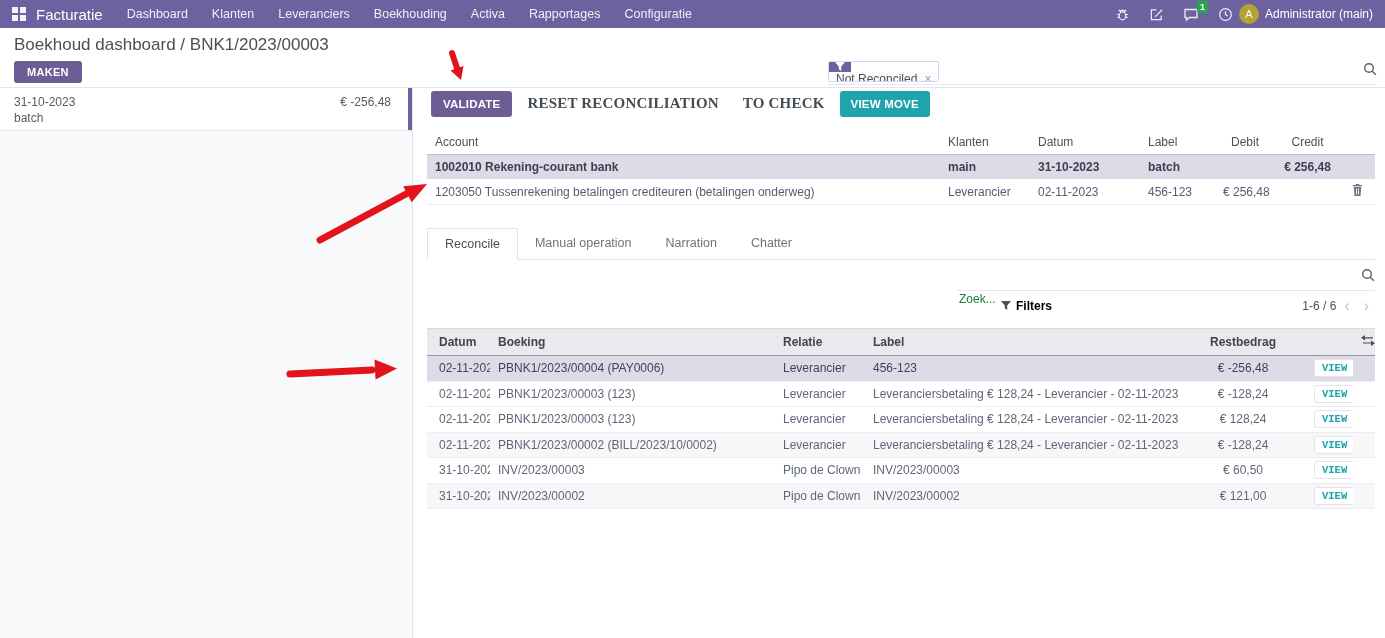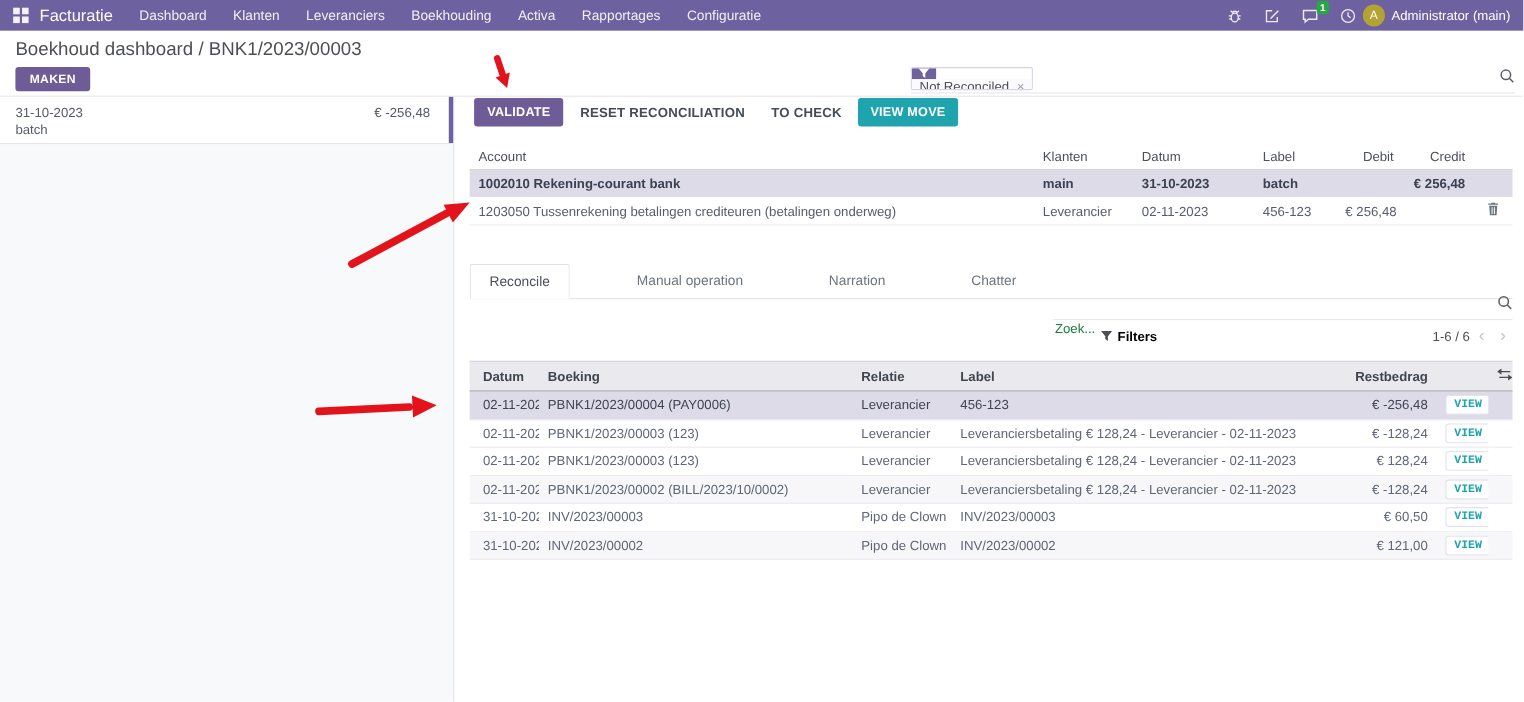--- a/index.html
+++ b/index.html
@@ -51,37 +51,37 @@
   .bc-date { position:absolute; left:14px; top:7px; font-size:12px; color:#555b65; }
   .bc-label { position:absolute; left:14px; top:23px; font-size:12px; color:#555b65; }
   .bc-amount { position:absolute; right:21px; top:7px; font-size:12px; color:#555b65; }
   .bc-selectbar { position:absolute; right:0; top:0; bottom:0; width:4px; background:#6d619f; }
 
   
   .right-pane { position:absolute; top:88px; left:414px; right:0; bottom:0; background:#fff; }
   .action-row { position:absolute; left:17px; top:0; display:flex; align-items:center; gap:6px; }
   .btn-validate { background:#6e5c96; color:#fff; border:none; border-radius:3px;
     font-size:11.5px; font-weight:700; letter-spacing:.2px; padding:7px 12px; cursor:pointer; font-family:inherit; }
-  .btn-link { background:none; border:none; color:#454d54; font-size:12px; font-weight:700;
-    letter-spacing:.2px; padding:7px 9px; cursor:pointer; font-family:Liberation Sans, sans-serif; }
+  .btn-link { background:none; border:none; color:#454d54; font-size:15px; font-weight:700;
+    letter-spacing:.2px; padding:7px 9px; cursor:pointer; font-family:Liberation Serif, serif; }
   .btn-viewmove { background:#1fa3ac; color:#fff; border:none; border-radius:3px;
     font-size:11.5px; font-weight:700; letter-spacing:.2px; padding:7px 11px; cursor:pointer; font-family:inherit; }
 
   
   .acc-table { position:absolute; left:13px; top:42px; width:948px; font-size:12px; }
   .acc-grid { display:grid; grid-template-columns:513px 90px 110px 75px 60px 65px 1fr; align-items:center; }
   .acc-grid > div { padding:5px 8px; white-space:nowrap; overflow:hidden; }
   .acc-head { color:#4c5158; border-bottom:1px solid #bcbcc6; }
-  .num { text-align:right; }
+  .num { text-align:center; }
   .acc-row1 { background:#dedbe9; font-weight:700; color:#3c4150; cursor:pointer; }
   .acc-row2 { color:#565d6d; border-bottom:1px solid #ececf1; cursor:pointer; }
   .trash-cell { text-align:center; cursor:pointer; }
 
   
-  .tabs { position:absolute; left:13px; top:152px; right:10px; display:flex; border-bottom:1px solid #dee2e6;gap:44px; }
+  .tabs { position:absolute; left:13px; top:140px; right:10px; display:flex; border-bottom:1px solid #dee2e6; }
   .tab { font-size:12.5px; color:#6c757d; padding:8px 17px; margin-bottom:-1px; cursor:pointer; white-space:nowrap; }
   .tab.active { color:#495057; background:#fff; border:1px solid #dee2e6; border-bottom:1px solid #fff; border-radius:2px 2px 0 0; }
 
   
   .search2 { top:176px; right:10px; width:418px; position:absolute; }
 
   
   .lines-table { position:absolute; left:13px; top:240px; width:948px; font-size:12px; }
   .lt-grid { display:grid; grid-template-columns:63px 285px 90px 315px 126px 47px 1fr; align-items:center; }
   .lt-grid > div { padding:5px 8px; padding-left:12px; white-space:nowrap; overflow:hidden; }

